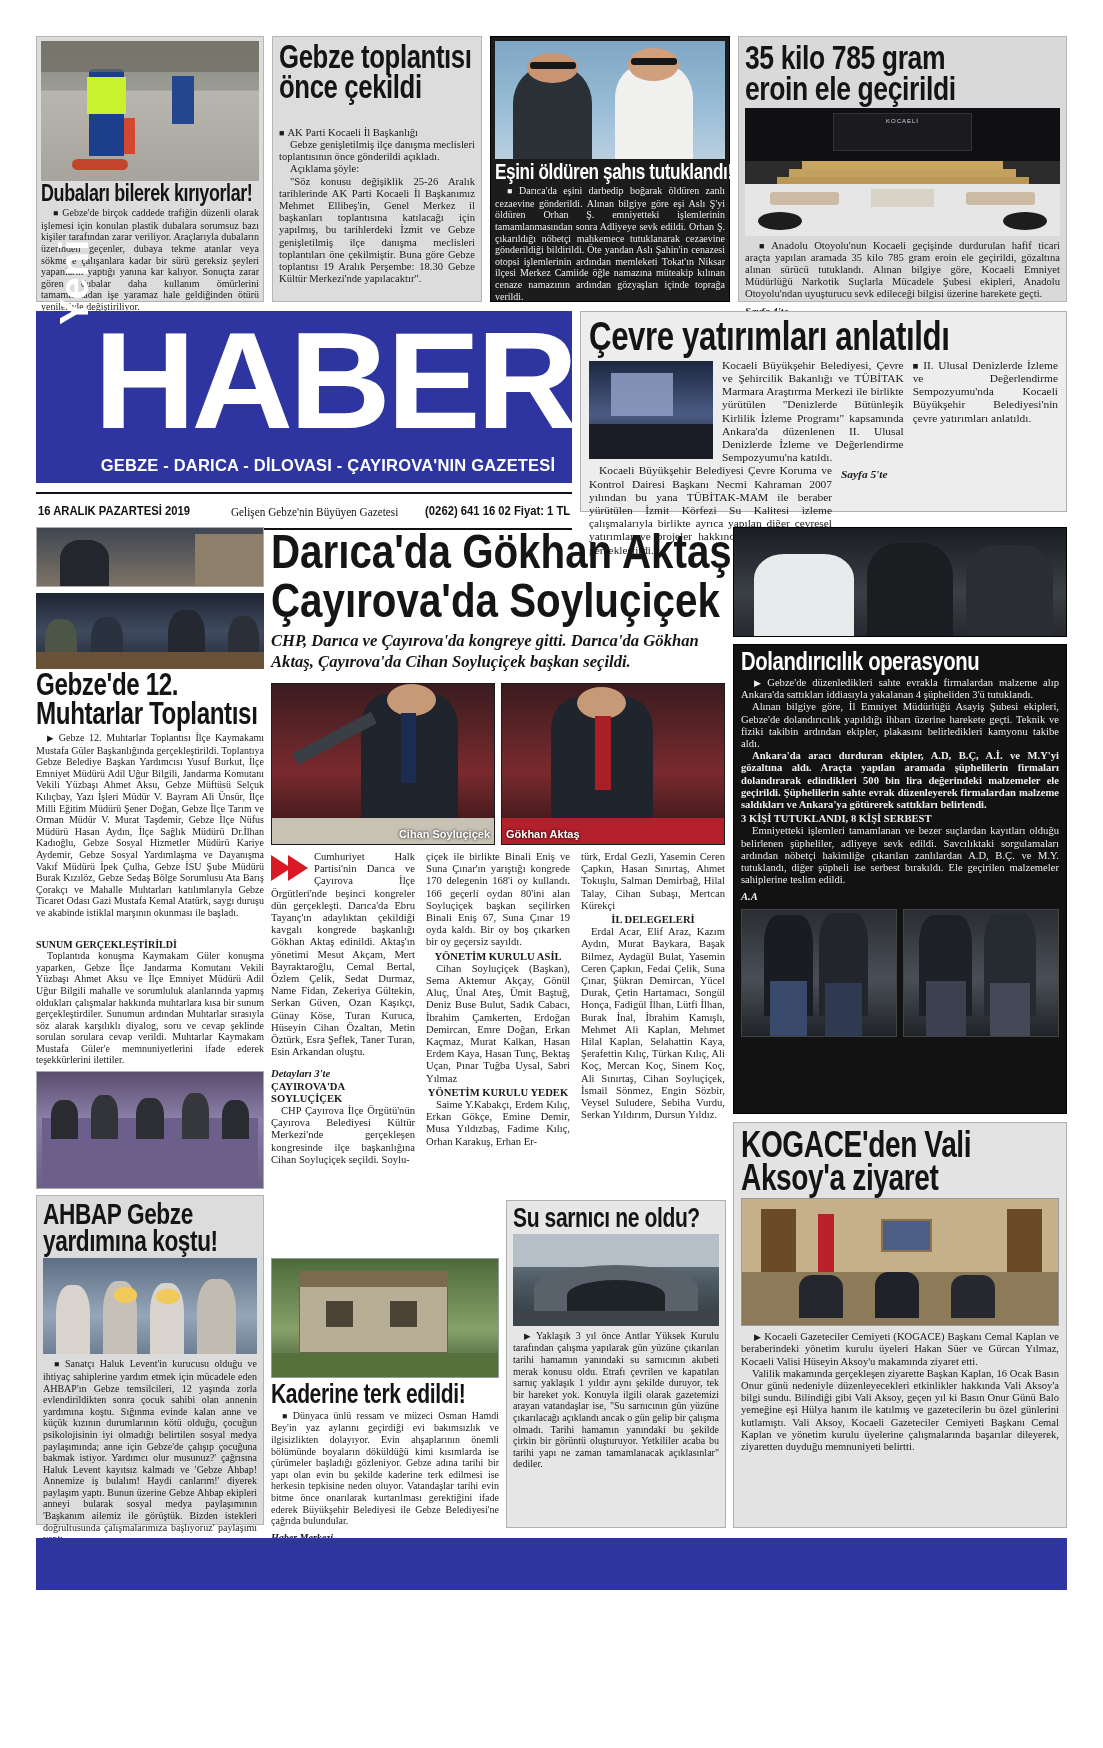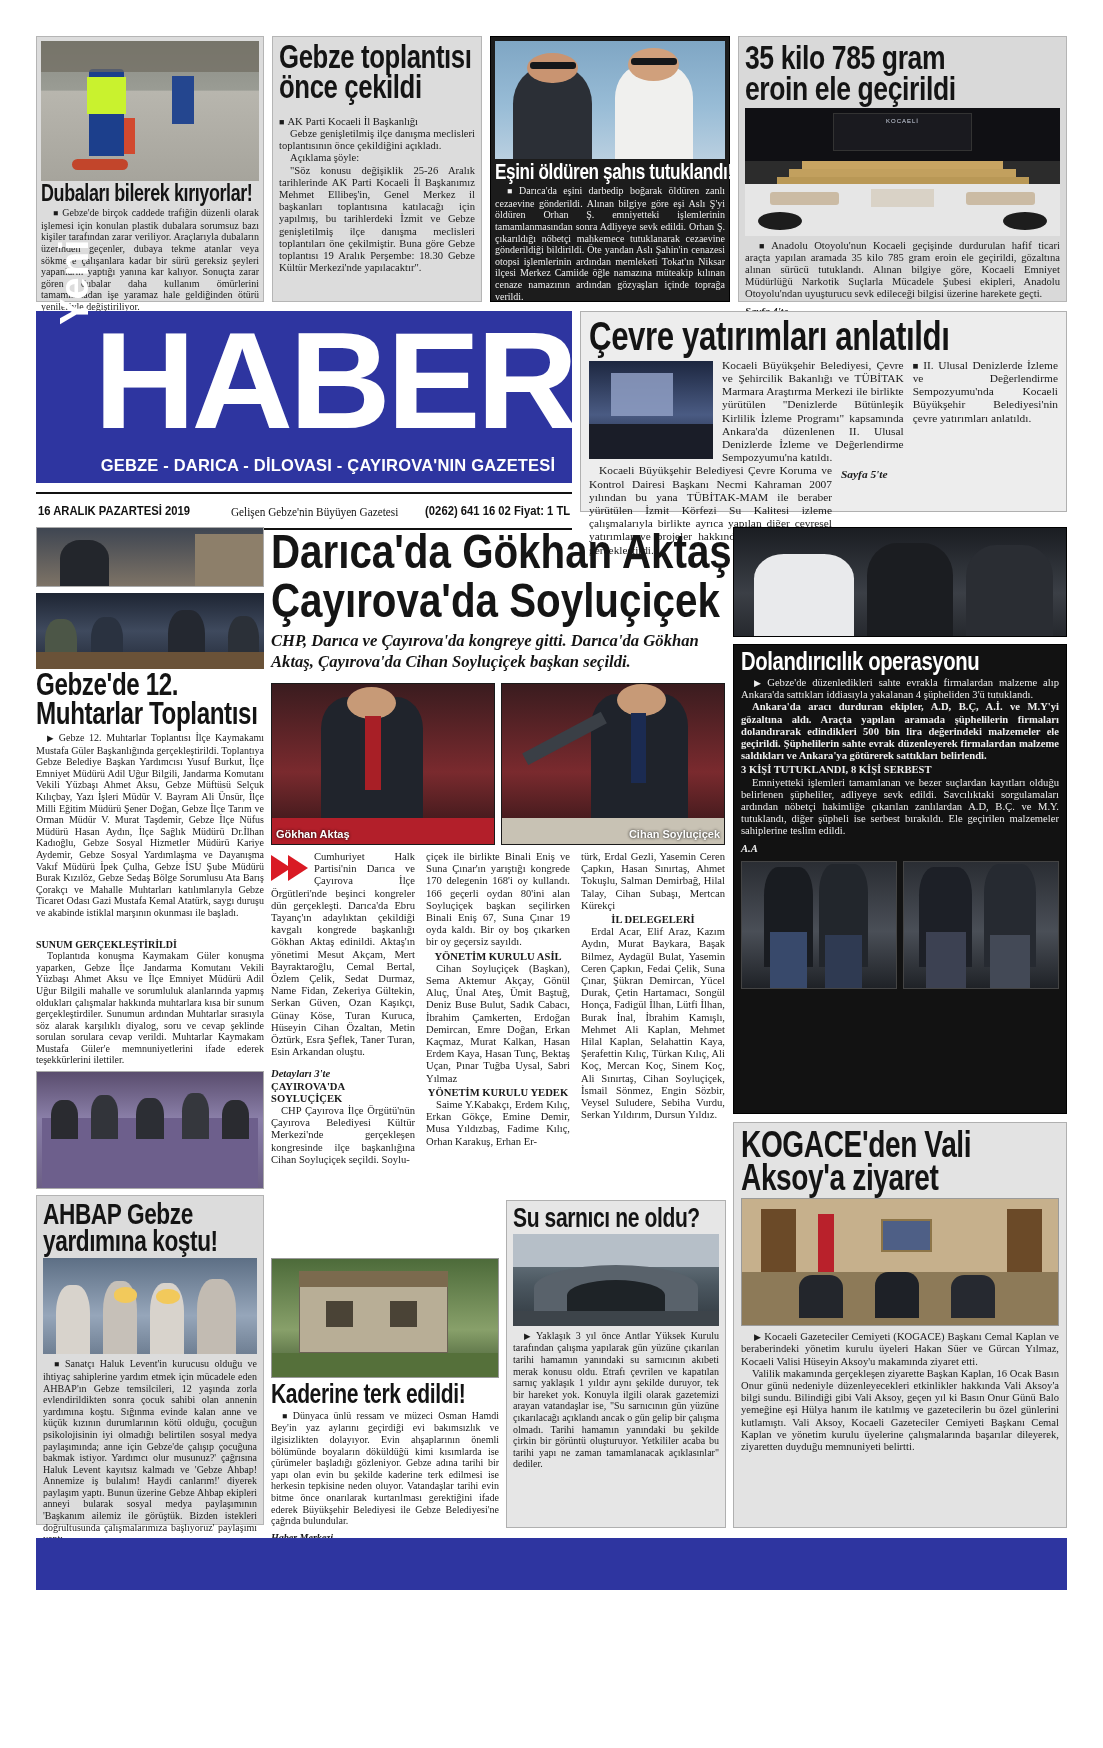--- a/index.html
+++ b/index.html
@@ -187,22 +187,22 @@
         <div style="position:absolute;left:0;top:0;width:100%;height:22%;background:#6f6b60;opacity:.7;"></div>
       </div>
       <h2 class="cond-head" style="font-size:23px;width:128%;margin-top:2px;">Dubaları bilerek kırıyorlar!</h2>
       <p class="body-text t10 sq" style="margin-top:3px;text-indent:12px;">Gebze'de birçok caddede trafiğin düzenli olarak işlemesi için konulan plastik dubalara sorumsuz bazı kişiler tarafından zarar veriliyor. Araçlarıyla dubaların üzerinden geçenler, dubaya tekme atanlar veya sökmeye çalışanlara kadar bir sürü gereksiz şeyleri yapanların yaptığı yanına kar kalıyor. Sonuçta zarar gören dubalar daha kullanım ömürlerini tamamlamadan işe yaramaz hale geldiğinden ötürü yenileriyle değiştiriliyor.</p>
       <p class="body-text t10 bold ital" style="display:inline;">Haber Merkezi</p>
     </div>
 
     <div id="story-gebze">
       <h2 class="cond-head" style="font-size:33px;width:128%;">Gebze toplantısı</h2>
       <h2 class="cond-head" style="font-size:33px;width:128%;">önce çekildi</h2>
-      <p class="body-text t11 sq" style="margin-top:13px;">AK Parti Kocaeli İl Başkanlığı</p>
-      <p class="body-text t11" style="text-indent:11px;">Gebze genişletilmiş ilçe danışma meclisleri toplantısının önce çekildiğini açıkladı.</p>
+      <p class="body-text t11 sq" style="margin-top:24px;">AK Parti Kocaeli İl Başkanlığı</p>
+      <p class="body-text t11" style="text-indent:11px;">Gebze genişletilmiş ilçe danışma meclisleri toplantısının önce gönderildi açıkladı.</p>
       <p class="body-text t11" style="text-indent:11px;">Açıklama şöyle:</p>
       <p class="body-text t11" style="text-indent:11px;">"Söz konusu değişiklik 25-26 Aralık tarihlerinde AK Parti Kocaeli İl Başkanımız Mehmet Ellibeş'in, Genel Merkez il başkanları toplantısına katılacağı için yapılmış, bu tarihlerdeki İzmit ve Gebze genişletilmiş ilçe danışma meclisleri toplantıları öne çekilmiştir. Buna göre Gebze toplantısı 19 Aralık Perşembe: 18.30 Gebze Kültür Merkezi'nde yapılacaktır".</p>
     </div>
 
     <div id="story-esini">
       <div class="img photo">
         <div style="position:absolute;left:8%;top:22%;width:34%;height:78%;background:#2b2f36;border-radius:40% 40% 0 0;"></div>
         <div style="position:absolute;left:14%;top:10%;width:22%;height:26%;background:#c99471;border-radius:50%;"></div>
         <div style="position:absolute;left:15%;top:18%;width:20%;height:6%;background:#15171a;border-radius:3px;"></div>
         <div style="position:absolute;left:52%;top:20%;width:34%;height:80%;background:#f0f0ee;border-radius:35% 35% 0 0;"></div>
@@ -325,33 +325,33 @@
       <div style="position:absolute;left:72%;top:22%;width:18%;height:78%;background:#c2bbb2;border-radius:40% 40% 0 0;"></div>
       <div style="position:absolute;left:33%;top:30%;width:11%;height:16%;background:#f2c95b;border-radius:50%;"></div>
       <div style="position:absolute;left:53%;top:32%;width:11%;height:16%;background:#f2c95b;border-radius:50%;"></div>
     </div>
     <p class="body-text t10 sq" style="margin-top:3px;text-indent:11px;">Sanatçı Haluk Levent'in kurucusu olduğu ve ihtiyaç sahiplerine yardım etmek için mücadele eden AHBAP'ın Gebze temsilcileri, 12 yaşında zorla evlendirildikten sonra çocuk sahibi olan annenin yardımına koştu. Sığınma evinde kalan anne ve küçük kızının durumlarının kötü olduğu, çocuğun psikolojisinin iyi olmadığı belirtilen sosyal medya paylaşımında; anne için Gebze'de çalışıp çocuğuna bakmak istiyor. Yardımcı olur musunuz?' çağrısına Haluk Levent kayıtsız kalmadı ve 'Gebze Ahbap! Annemize iş bulalım! Haydi canlarım!' diyerek paylaşım yaptı. Bunun üzerine Gebze Ahbap ekipleri anneyi bularak sosyal medya paylaşımının 'Başkanım ailemiz ile görüştük. Bizden istekleri doğrultusunda çalışmalarımıza başlıyoruz' paylaşımı yaptı.</p>
   </div>
 
   <div id="centre">
     <div class="photos">
       <div class="p">
-        <div style="position:absolute;left:22%;top:8%;width:46%;height:76%;background:#20242c;border-radius:26% 26% 0 0;"></div>
-        <div style="position:absolute;left:34%;top:2%;width:22%;height:20%;background:#c79a77;border-radius:50%;"></div>
-        <div style="position:absolute;left:42%;top:20%;width:7%;height:46%;background:#a81f26;"></div>
-        <div style="position:absolute;left:0;top:84%;width:100%;height:16%;background:#b31f2a;"></div>
-        <div class="cap">Gökhan Aktaş</div>
-      </div>
-      <div class="p">
         <div style="position:absolute;left:40%;top:6%;width:44%;height:78%;background:#1f232b;border-radius:26% 26% 0 0;"></div>
         <div style="position:absolute;left:52%;top:0%;width:22%;height:20%;background:#c79a77;border-radius:50%;"></div>
         <div style="position:absolute;left:58%;top:18%;width:7%;height:44%;background:#1b2b52;"></div>
         <div style="position:absolute;left:8%;top:30%;width:40%;height:8%;background:#3a3f46;transform:rotate(-28deg);"></div>
         <div style="position:absolute;left:0;top:84%;width:100%;height:16%;background:#c8c2b4;"></div>
         <div class="cap" style="right:4px;left:auto;">Cihan Soyluçiçek</div>
+      </div>
+      <div class="p">
+        <div style="position:absolute;left:22%;top:8%;width:46%;height:76%;background:#20242c;border-radius:26% 26% 0 0;"></div>
+        <div style="position:absolute;left:34%;top:2%;width:22%;height:20%;background:#c79a77;border-radius:50%;"></div>
+        <div style="position:absolute;left:42%;top:20%;width:7%;height:46%;background:#a81f26;"></div>
+        <div style="position:absolute;left:0;top:84%;width:100%;height:16%;background:#b31f2a;"></div>
+        <div class="cap">Gökhan Aktaş</div>
       </div>
     </div>
 
     <div style="display:flex;gap:11px;margin-top:6px;">
       <div style="width:144px;">
         <div style="float:left;width:38px;height:30px;margin:2px 5px 0 0;">
           <svg width="38" height="30" viewBox="0 0 38 30">
             <polygon points="0,2 20,15 0,28" fill="#d91a24"></polygon>
             <polygon points="17,2 37,15 17,28" fill="#d91a24"></polygon>
           </svg>
@@ -398,20 +398,21 @@
       <div style="position:absolute;left:10%;top:34%;width:80%;height:50%;background:#59626b;border-radius:50% 50% 0 0;"></div>
       <div style="position:absolute;left:26%;top:50%;width:48%;height:34%;background:#1e2327;border-radius:50% 50% 0 0;"></div>
       <div style="position:absolute;left:0;top:84%;width:100%;height:16%;background:#3d444a;"></div>
     </div>
     <p class="body-text t10 tri" style="margin-top:3px;text-indent:11px;">Yaklaşık 3 yıl önce Antlar Yüksek Kurulu tarafından çalışma yapılarak gün yüzüne çıkarılan tarihi hamamın yanındaki su sarnıcının akıbeti merak konusu oldu. Etrafı çevrilen ve kapatılan sarnıç yaklaşık 1 yıldır aynı şekilde duruyor, tek bir hareket yok. Konuyla ilgili olarak gazetemizi arayan vatandaşlar ise, "Su sarnıcının gün yüzüne çıkarılacağı açıklandı ancak o gün gelip bir çalışma olmadı. Tarihi hamamın yanındaki bu şekilde çirkin bir görüntü oluşturuyor. Yetkililer acaba bu tarihi yapı ne zaman tamamlanacak açıklasınlar" dediler.</p>
   </div>
 
   <div id="dolandiricilik">
     <h2 class="cond-head" style="font-size:26px;width:128%;color:#fff;">Dolandırıcılık operasyonu</h2>
     <p class="body-text t11 tri" style="margin-top:3px;text-indent:13px;">Gebze'de düzenledikleri sahte evrakla firmalardan malzeme alıp Ankara'da sattıkları iddiasıyla yakalanan 4 şüpheliden 3'ü tutuklandı.</p>
+    <p class="body-text t11" style="text-indent:11px;">Alınan bilgiye göre, İl Emniyet Müdürlüğü Asayiş Şubesi ekipleri, Gebze'de dolandırıcılık yapıldığı ihbarı üzerine harekete geçti. Teknik ve fiziki takibin ardından ekipler, plakasını belirledikleri kamyonu takibe aldı.</p>
     <p class="body-text t11" style="text-indent:11px;font-weight:bold;">Ankara'da aracı durduran ekipler, A.D, B.Ç, A.İ. ve M.Y'yi gözaltına aldı. Araçta yapılan aramada şüphelilerin firmaları dolandırarak edindikleri 500 bin lira değerindeki malzemeler ele geçirildi. Şüphelilerin sahte evrak düzenleyerek firmalardan malzeme saldıkları ve Ankara'ya götürerek sattıkları belirlendi.</p>
     <p class="body-text t11 bold" style="margin-top:2px;">3 KİŞİ TUTUKLANDI, 8 KİŞİ SERBEST</p>
     <p class="body-text t11" style="text-indent:11px;">Emniyetteki işlemleri tamamlanan ve bezer suçlardan kayıtları olduğu belirlenen şüpheliler, adliyeye sevk edildi. Savcılıktaki sorgulamaları ardından nöbetçi hakimliğe çıkarılan zanlılardan A.D, B.Ç. ve M.Y. tutuklandı, diğer şüpheli ise serbest bırakıldı. Ele geçirilen malzemeler sahiplerine teslim edildi.</p>
     <span class="body-text t11 bold ital">A.A</span>
     <div class="pair">
       <div class="p photo">
         <div style="position:absolute;left:14%;top:4%;width:32%;height:80%;background:#191c21;border-radius:28% 28% 0 0;"></div>
         <div style="position:absolute;left:50%;top:2%;width:32%;height:82%;background:#22262c;border-radius:28% 28% 0 0;"></div>
         <div style="position:absolute;left:18%;top:56%;width:24%;height:44%;background:#38496b;"></div>
         <div style="position:absolute;left:54%;top:58%;width:24%;height:42%;background:#2f3a52;"></div>

